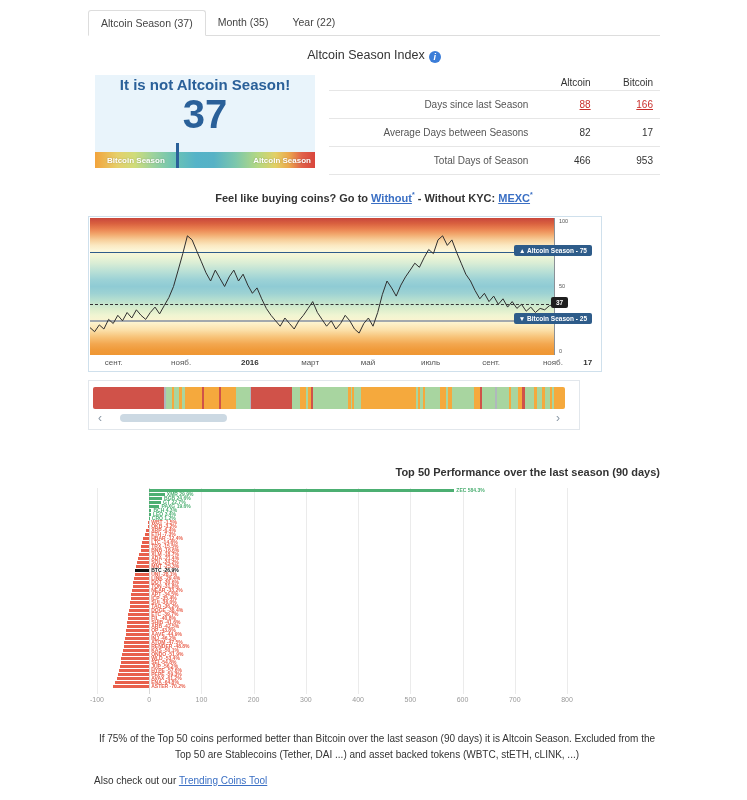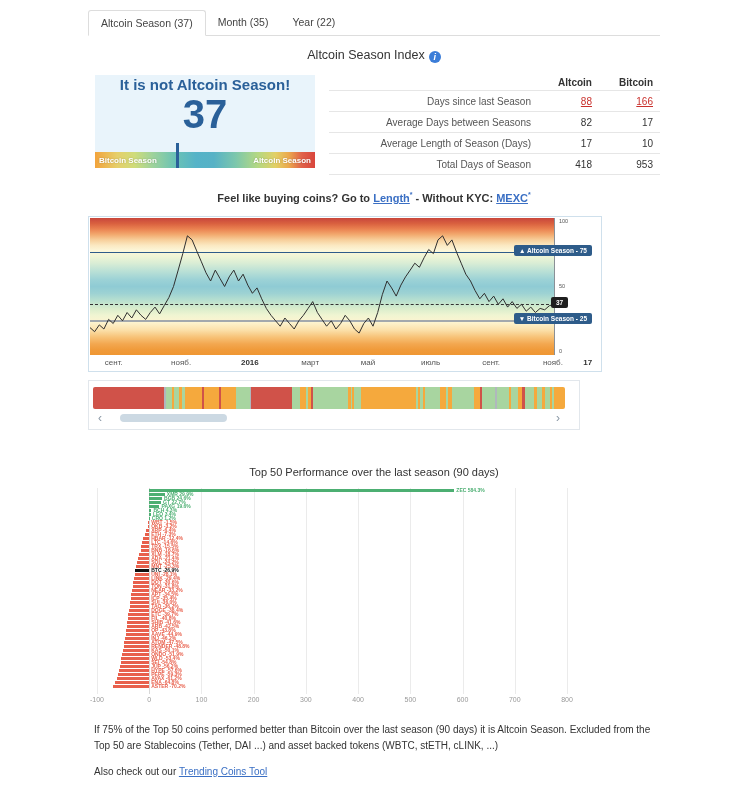--- a/index.html
+++ b/index.html
@@ -15,27 +15,27 @@
   .info-icon{display:inline-block;width:12px;height:12px;background:#3b7dd8;color:#fff;border-radius:50%;font-size:9px;line-height:12px;text-align:center;font-weight:bold;margin-left:4px;vertical-align:-1px;cursor:pointer;font-style:italic;}
 
   
   .top-row{display:flex;margin-top:12px;}
   .status-box{width:220px;height:92px;background:#e9f4fb;margin-left:7px;position:relative;padding-top:1px;box-sizing:content-box;}
   .status-headline{text-align:center;font-size:15px;font-weight:bold;color:#2a6099;}
   .status-value{text-align:center;font-size:40px;font-weight:bold;color:#2a6099;margin-top:1px;line-height:1;}
   .gradient-bar{position:absolute;bottom:0;left:0;right:0;height:16px;
     background:linear-gradient(to right,#f2a33c 0%,#e6cf6a 10%,#cfdc7a 18%,#9fd39b 26%,#6cc3b4 36%,#55b3c8 46%,#57b2c6 54%,#7cc7ac 64%,#b4d883 74%,#e2d066 82%,#eba94e 88%,#e0614a 94%,#d9453c 100%);}
   .grad-label{position:absolute;top:4px;font-size:8px;font-weight:bold;color:#fff;text-shadow:0 0 2px rgba(0,0,0,.25);}
-  .grad-label.left{left:4px}.grad-label.right{right:4px}
+  .grad-label.left{left:12px}.grad-label.right{right:4px}
   .grad-marker{position:absolute;top:-9px;width:3px;height:25px;background:#2a6099;}
 
   table.stats{margin-left:14px;border-collapse:collapse;font-size:10px;flex:1;height:100px;}
   .stats th,.stats td{padding:2px 7px;text-align:right;border-top:1px solid #e6e6e6;white-space:nowrap;}
   .stats tr:last-child td{border-bottom:1px solid #e6e6e6;}
-  .stats th{font-weight:bold;color:#333;border-top:none;margin-top:46px;}
+  .stats th{font-weight:normal;color:#333;border-top:none;margin-top:46px;}
   .stats td.lbl{color:#555;}
   .stats td.val{color:#333;min-width:34px;}
   .stats td.red{color:#c9302c;text-decoration:underline;}
 
   .promo{text-align:center;font-size:11px;font-weight:bold;margin-top:16px;color:#333;}
   .promo a{color:#3a6fc4;text-decoration:underline;cursor:pointer;font-weight:bold;}
   .promo sup{font-size:7px;color:#3a6fc4;}
 
   
   .chart-panel{margin-top:12px;border:1px solid #cfe0ec;width:512px;background:#fff;}
@@ -69,32 +69,32 @@
   .seg{height:100%;}
   .years{position:relative;height:13px;font-size:8px;color:#666;width:472px;}
   .years span{position:absolute;top:2px;}
   .scrollrow{display:flex;align-items:center;height:14px;margin-top:2px;width:472px;}
   .chev{font-size:12px;color:#8a98a5;width:14px;text-align:center;cursor:pointer;line-height:1;}
   .scrolltrack{flex:1;height:8px;position:relative;cursor:pointer;}
   .scrollthumb{position:absolute;left:3%;width:24%;top:0;height:8px;background:#ccd9e3;border-radius:4px;cursor:grab;}
 
   
   .bar-section{margin-top:36px;}
-  .bar-title{text-align:center;font-size:11px;font-weight:normal;color:#333;margin-bottom:10px;}
+  .bar-title{text-align:right;font-size:11px;font-weight:bold;color:#333;margin-bottom:10px;}
   .bar-plot{position:relative;width:470px;height:206px;margin-left:9px;}
   .grid-line{position:absolute;top:0;bottom:0;width:0;border-left:1px solid #ebebeb;}
   .grid-line.zero{border-left-color:#d8d8d8;}
   #bar-rows{position:absolute;left:0;top:1px;right:0;}
   .bar-row{position:relative;height:4px;}
   .bar{position:absolute;top:.5px;height:3px;}
   .bar-label{position:absolute;top:-.5px;font-size:5px;line-height:5px;white-space:nowrap;font-weight:bold;}
   .bar-ticks{position:relative;height:11px;width:470px;margin-left:9px;font-size:7px;color:#999;}
   .bar-ticks span{position:absolute;transform:translateX(-50%);top:2px;}
 
-  .footnote{font-size:10px;color:#333;width:566px;margin:17px 0 0 6px;line-height:1.6;}
+  .footnote{font-size:10px;color:#333;width:566px;margin:26px 0 0 6px;line-height:1.6;text-align:center;}
   .alsocheck{font-size:10px;color:#333;margin:12px 0 0 6px;}
   .alsocheck a{color:#3a6fc4;text-decoration:underline;cursor:pointer;}
 </style>
 </head>
 <body>
 
 <div class="container">
 
   <div class="tabs" id="tabs">
       <div class="tab active">Altcoin Season (37)</div>
@@ -129,35 +129,30 @@
             <td class="lbl">Days since last Season</td>
             <td class="val red">88</td>
             <td class="val red">166</td>
           </tr>
           <tr>
             <td class="lbl">Average Days between Seasons</td>
             <td class="val">82</td>
             <td class="val">17</td>
           </tr>
           <tr>
-            <td class="lbl">Average Length of Season (Days)</td>
-            <td class="val">17</td>
-            <td class="val">10</td>
-          </tr>
-          <tr>
             <td class="lbl">Total Days of Season</td>
-            <td class="val">418</td>
+            <td class="val">466</td>
             <td class="val">953</td>
           </tr>
         </tbody>
     </table>
   </div>
 
   <div class="promo">
-    <span>Feel like buying coins? Go to </span><a>Length</a><sup>*</sup><span> - Without KYC: </span><a>MEXC</a><sup>*</sup>
+    <span>Feel like buying coins? Go to </span><a>Without</a><sup>*</sup><span> - Without KYC: </span><a>MEXC</a><sup>*</sup>
   </div>
 
   <div class="chart-panel">
     <div class="chart-wrap">
       <div class="plot" id="plot">
         <div class="hline line75"></div>
         <div class="hline line25"></div>
         <div class="hline line37"></div>
         <svg id="line-svg" width="464" height="137">
             <polyline points="0.0,109.6 4.6,113.7 9.3,106.9 13.9,111.0 18.6,101.4 23.2,105.5 27.8,97.3 32.5,102.8 37.1,94.5 41.8,100.0 46.4,91.8 51.0,97.3 55.7,101.4 60.3,94.5 65.0,89.1 69.6,95.9 74.2,87.7 78.9,79.5 83.5,68.5 88.2,52.1 92.8,35.6 97.4,17.8 102.1,21.9 106.7,32.9 111.4,43.8 116.0,54.8 120.6,63.0 125.3,52.1 129.9,60.3 134.6,68.5 139.2,58.9 143.8,52.1 148.5,63.0 153.1,56.2 157.8,67.1 162.4,75.3 167.0,69.9 171.7,80.8 176.3,90.4 181.0,97.3 185.6,102.8 190.2,108.2 194.9,100.0 199.5,105.5 204.2,111.0 208.8,102.8 213.4,97.3 218.1,90.4 222.7,83.6 227.4,94.5 232.0,101.4 236.6,108.2 241.3,102.8 245.9,111.0 250.6,105.5 255.2,97.3 259.8,102.8 264.5,111.0 269.1,115.1 273.8,105.5 278.4,100.0 283.0,108.2 287.7,94.5 292.3,76.7 297.0,63.0 301.6,69.9 306.2,78.1 310.9,67.1 315.5,58.9 320.2,52.1 324.8,45.2 329.4,49.3 334.1,39.7 338.7,31.5 343.4,35.6 348.0,21.9 352.6,17.8 357.3,27.4 361.9,21.9 366.6,34.3 371.2,45.2 375.8,56.2 380.5,63.0 385.1,72.6 389.8,80.8 394.4,75.3 399.0,83.6 403.7,78.1 408.3,86.3 413.0,80.8 417.6,89.1 422.2,83.6 426.9,90.4 431.5,86.3 436.2,93.2 440.8,89.1 445.4,94.5 450.1,90.4 454.7,91.8 459.4,87.7 464.0,86.3" fill="none" stroke="#2f2f2f" stroke-width="1"></polyline>

